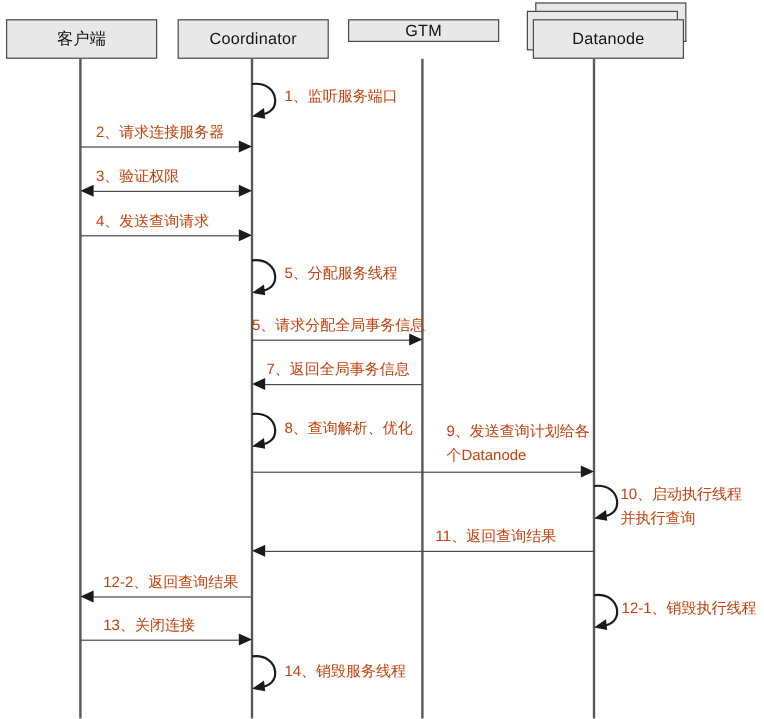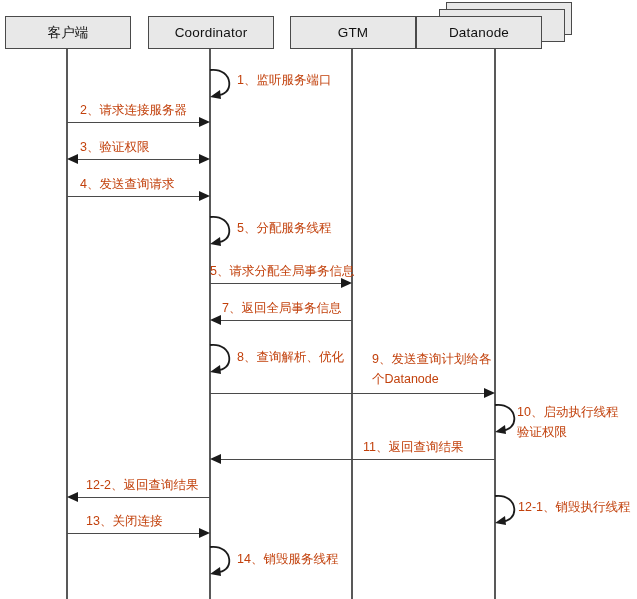--- a/index.html
+++ b/index.html
@@ -81,28 +81,28 @@
   <div class="participant" style="left:5px; top:16px; width:126px; height:33px;font-family:Liberation Mono, monospace;">
     <span>客户端</span>
   </div>
   <div class="lifeline" style="left:66px; top:49px; height:550px;"></div>
 
   <div class="participant" style="left:148px; top:16px; width:126px; height:33px;">
     <span>Coordinator</span>
   </div>
   <div class="lifeline" style="left:209px; top:49px; height:550px;"></div>
 
-  <div class="participant" style="left:290px; top:16px; width:126px; height:33px;">
+  <div class="participant" style="left:290px; top:16px; width:126px; height:19px;">
     <span>GTM</span>
   </div>
   <div class="lifeline" style="left:351px; top:49px; height:550px;"></div>
 
   <div class="participant stacked-shadow" style="left:446px; top:2px; width:126px; height:33px; z-index:1;"></div>
   <div class="participant stacked-shadow" style="left:439px; top:9px; width:126px; height:33px; z-index:2;"></div>
-  <div class="participant" style="left:416px; top:16px; width:126px; height:33px; z-index:3;">
+  <div class="participant" style="left:444px; top:16px; width:126px; height:33px; z-index:3;">
     <span>Datanode</span>
   </div>
   <div class="lifeline" style="left:494px; top:49px; height:550px;"></div>
 
   <div class="self-loop" style="left:210px; top:68px;">
     <svg width="34" height="32" viewBox="0 0 34 32">
       <path d="M0,2 C24,-1 26,30 4,27" fill="none" stroke="#1a1a1a" stroke-width="1.8"></path>
       <polygon points="10,22 0,29 11,31" fill="#1a1a1a"></polygon>
     </svg>
   </div>
@@ -169,21 +169,21 @@
   </div>
 
   <div class="self-loop" style="left:495px; top:403px;">
     <svg width="34" height="32" viewBox="0 0 34 32">
       <path d="M0,2 C24,-1 26,30 4,27" fill="none" stroke="#1a1a1a" stroke-width="1.8"></path>
       <polygon points="10,22 0,29 11,31" fill="#1a1a1a"></polygon>
     </svg>
   </div>
   <div class="msg-label" style="left:517px; top:402px;">
     <div>10、启动执行线程</div>
-    <div>验证权限</div>
+    <div>并执行查询</div>
   </div>
 
   <div class="msg-line" style="left:221px; top:459px; width:274px;"></div>
   <div class="arrowhead left" style="left:210px; top:454px;"></div>
   <div class="msg-label" style="left:363px; top:437px;">
     <span>11、返回查询结果</span>
   </div>
 
   <div class="msg-line" style="left:78px; top:497px; width:132px;"></div>
   <div class="arrowhead left" style="left:67px; top:492px;"></div>

